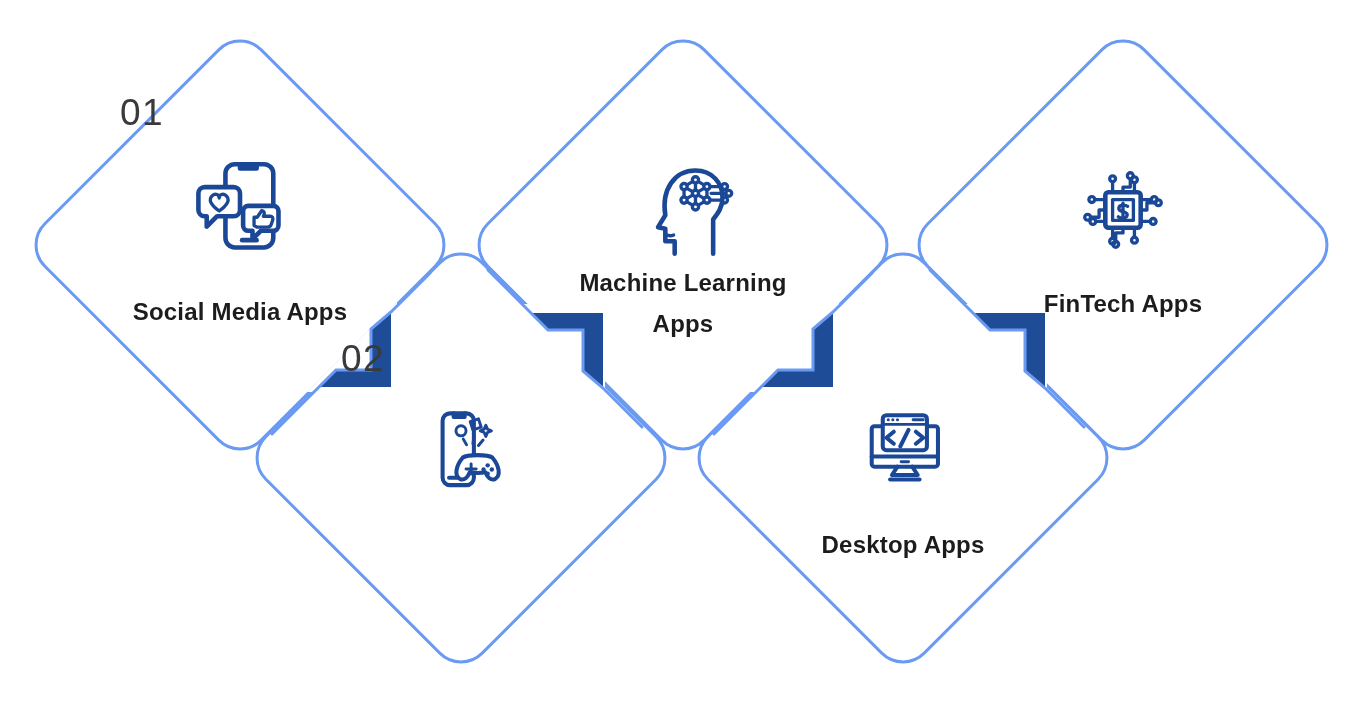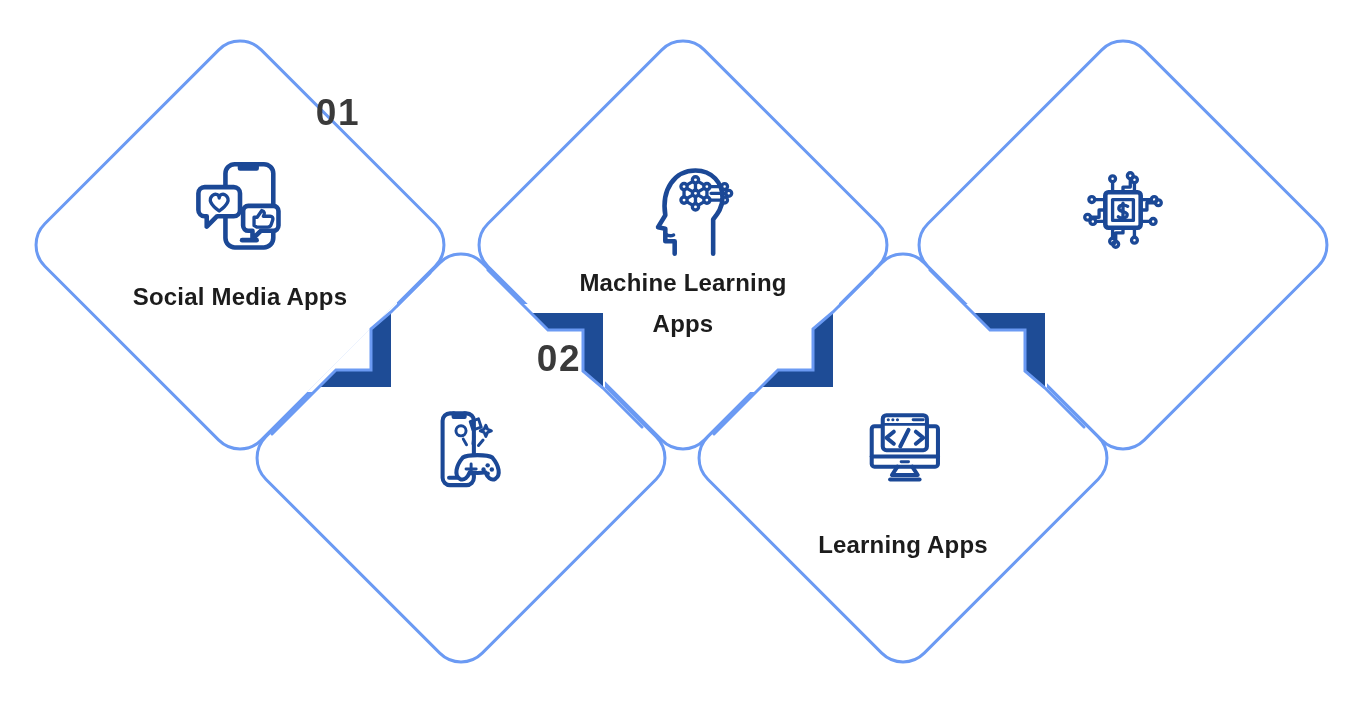--- a/index.html
+++ b/index.html
@@ -6,22 +6,22 @@
   .stage{
     position:relative;width:1363px;height:707px;overflow:hidden;background:#fff;
     font-family:"Liberation Sans","DejaVu Sans",sans-serif;
   }
   .layer{position:absolute;left:0;top:0;}
   .diamond{fill:#ffffff;stroke:var(--border,#6b9af3);stroke-width:3;}
   .patch{fill:#ffffff;stroke:none;}
   .chevron{fill:var(--connector,#1e4c96);stroke:none;}
   .steps{fill:none;stroke:var(--border,#6b9af3);stroke-width:3;stroke-linejoin:miter;stroke-linecap:round;}
   .num{
-    position:absolute;width:240px;text-align:right;
-    font-size:37px;font-weight:700;letter-spacing:1.5px;color:var(--number,#3a3a3a);
+    position:absolute;width:240px;text-align:left;
+    font-size:37px;font-weight:400;letter-spacing:1.5px;color:var(--number,#3a3a3a);
   }
   .lbl{
     position:absolute;width:240px;text-align:center;transform:translateY(-50%);
     font-size:24px;font-weight:600;line-height:1.7;color:var(--label,#1c1c1c);letter-spacing:.2px;
   }
   .ic{position:absolute;transform:translateX(-50%);}
   .ic svg{display:block;}
   .ln{fill:none;stroke:var(--icon,#1b4896);stroke-width:4.4;stroke-linecap:round;stroke-linejoin:round;}
   .ln2{fill:none;stroke:var(--icon,#1b4896);stroke-width:3.2;stroke-linecap:round;stroke-linejoin:round;}
   .dotf{fill:var(--icon,#1b4896);stroke:none;}
@@ -61,21 +61,21 @@
     <svg width="104" height="104" viewBox="0 0 100 100">
       <rect class="ln" x="36" y="6" width="46" height="80" rx="9"></rect>
       <path class="ln" d="M50 6 v4 h16 v-4"></path>
       <path class="ln" d="M52 79 h14"></path>
       <path class="ln whitefill" d="M16 28 h28 a6 6 0 0 1 6 6 v16 a6 6 0 0 1 -6 6 h-16 l-10 10 v-10 h-2 a6 6 0 0 1 -6 -6 v-16 a6 6 0 0 1 6 -6 z"></path>
       <path class="ln2" d="M30 51 c-8 -6 -11 -11 -6.5 -15 c3 -2.5 6.5 -0.5 6.5 2.5 c0 -3 3.5 -5 6.5 -2.5 c4.5 4 1.5 9 -6.5 15 z"></path>
       <path class="ln whitefill" d="M58 46 h24 a5 5 0 0 1 5 5 v14 a5 5 0 0 1 -5 5 h-12 l-8 8 v-8 h-4 a5 5 0 0 1 -5 -5 v-14 a5 5 0 0 1 5 -5 z"></path>
       <path class="ln2" d="M63.5 65 v-8 h3 l4.5 -6.5 c2.5 .5 3 2.5 1.5 5.5 h6.5 c2 0 3 1.5 2.5 3.5 l-1.5 4.5 c-.5 1.5 -2 2.5 -3.5 2.5 h-10 z"></path>
     </svg>
   </div>
-  <div class="lbl" style="left:120px;top:297px">Social Media Apps</div>
+  <div class="lbl" style="left:120px;top:312px">Social Media Apps</div>
 
   <div class="num" style="left:341px;top:338px">02</div>
   <div class="ic" style="left:461px;top:406px">
     <svg width="92" height="92" viewBox="0 0 100 100">
       <rect class="ln" x="30" y="8" width="34" height="78" rx="8"></rect>
       <path class="ln" d="M42 8 v4 h12 v-4"></path>
       <path class="ln" d="M37 78 h12"></path>
       <circle class="ln2" cx="50" cy="27" r="5.5"></circle>
       <path class="ln2" d="M60 17 l9 -3 l3 9 l-9 3 z"></path>
       <path class="ln2" d="M77 21 l1.8 4.2 L83 27 l-4.2 1.8 L77 33 l-1.8 -4.2 L71 27 l4.2 -1.8 z"></path>
@@ -118,21 +118,21 @@
       <path class="ln2" d="M28 20 h48"></path>
       <circle class="dotf" cx="34" cy="15" r="1.7"></circle>
       <circle class="dotf" cx="39" cy="15" r="1.7"></circle>
       <circle class="dotf" cx="44" cy="15" r="1.7"></circle>
       <path class="ln2" d="M61 15 h11"></path>
       <path class="ln" d="M40 28 l-8 6.5 l8 6.5 M64 28 l8 6.5 l-8 6.5 M56 26 l-9 18"></path>
       <path class="ln" d="M44 66 l-6 9 h28 l-6 -9"></path>
       <path class="ln" d="M36 80 h32"></path>
     </svg>
   </div>
-  <div class="lbl" style="left:783px;top:545px">Learning Apps</div>
+  <div class="lbl" style="left:783px;top:545px">Desktop Apps</div>
 
   <div class="ic" style="left:1123px;top:158px">
     <svg width="104" height="104" viewBox="0 0 100 100">
       <rect class="ln" x="33" y="33" width="34" height="34" rx="3"></rect>
       <rect class="ln2" x="40" y="40" width="20" height="20"></rect>
       <path class="ln2" d="M50 43.5 v13"></path>
       <path class="ln2" d="M54.5 46.5 c-3 -2 -8 -1.5 -8.5 1.5 c-0.4 2.5 2.5 3 4 3.5 c1.5 0.5 4.5 1 4 3.5 c-0.5 3 -5.5 3.5 -8.5 1.5"></path>
       <path class="ln2" d="M40 33 V23 M50 33 v-5 h7 v-8 M61 33 v-9"></path>
       <circle class="ln2" cx="40" cy="20" r="2.8"></circle>
       <circle class="ln2" cx="57" cy="17" r="2.8"></circle>
@@ -144,14 +144,15 @@
       <path class="ln2" d="M33 40 h-10 M33 50 h-6 v7 h-8 M33 61 h-9"></path>
       <circle class="ln2" cx="20" cy="40" r="2.8"></circle>
       <circle class="ln2" cx="16" cy="57" r="2.8"></circle>
       <circle class="ln2" cx="21" cy="61" r="2.8"></circle>
       <path class="ln2" d="M67 40 h10 M67 50 h6 v-7 h8 M67 61 h9"></path>
       <circle class="ln2" cx="80" cy="40" r="2.8"></circle>
       <circle class="ln2" cx="84" cy="43" r="2.8"></circle>
       <circle class="ln2" cx="79" cy="61" r="2.8"></circle>
     </svg>
   </div>
+  <div class="lbl" style="left:1003px;top:304px">FinTech Apps</div>
 
 </div>
 
 </body></html>

